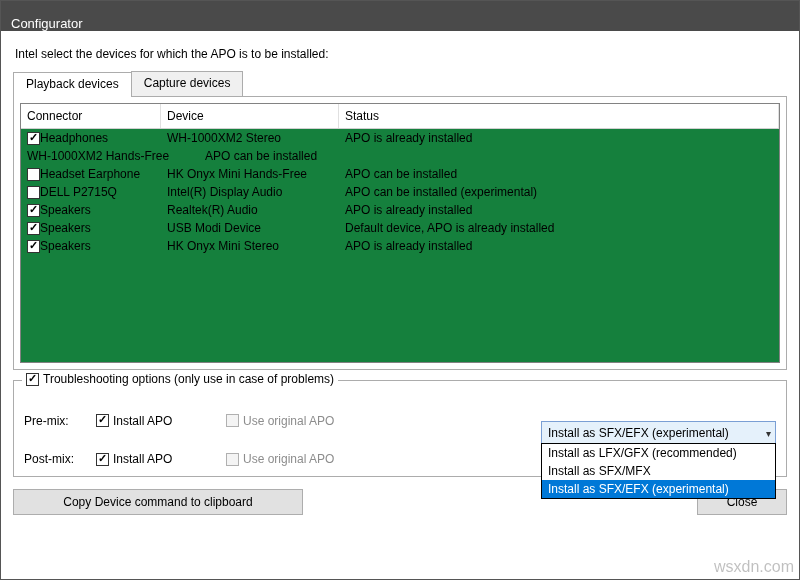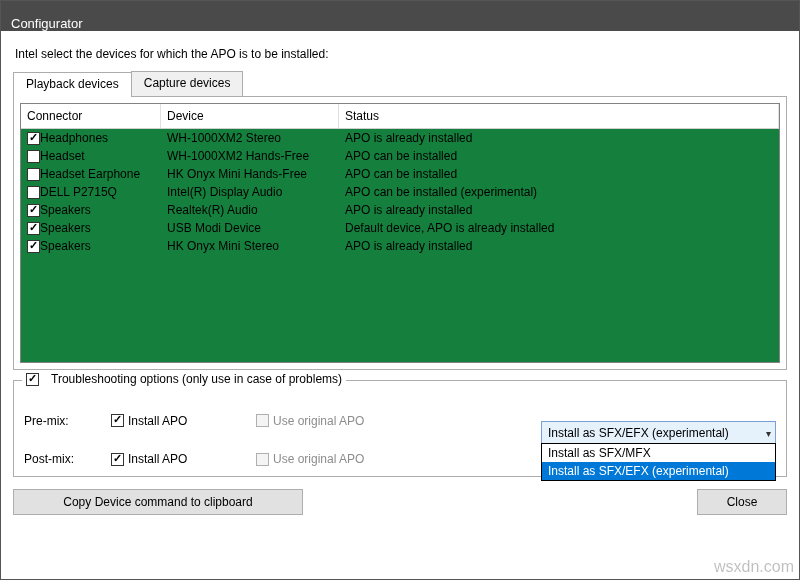--- a/index.html
+++ b/index.html
@@ -107,27 +107,27 @@
     position: relative;
   }
   .group-legend {
     position: absolute;
     top: -9px;
     left: 8px;
     background: #fff;
     padding: 0 4px;
     display: flex;
     align-items: center;
-    gap: 12px;
+    gap: 4px;
   }
   .mix-row {
     display: flex;
     align-items: center;
     margin-top: 8px;
-    gap: 15px;
+    gap: 0;
   }
   .mix-label { width: 72px; }
   .mix-opt { display: flex; align-items: center; gap: 4px; width: 130px; }
   .mix-opt.wide { width: 200px; }
   .disabled-text { color: #8d8d8d; }
   
   .combo-wrap { position: relative; margin-left: auto; width: 235px; margin-top: 24px; }
   .combo {
     border: 1px solid #7a9fd4;
     background: #e5f1fb;
@@ -210,24 +210,20 @@
         <div id="device-rows">
             <div class="dev-row">
               <div class="col-conn">
                 <span class="cb checked"></span>
                 <span>Headphones</span>
               </div>
               <div class="col-dev">WH-1000XM2 Stereo</div>
               <div class="col-stat">APO is already installed</div>
             </div>
             <div class="dev-row">
-              <div class="col-conn">
-                <span class="cb"></span>
-                <span>Headset</span>
-              </div>
               <div class="col-dev">WH-1000XM2 Hands-Free</div>
               <div class="col-stat">APO can be installed</div>
             </div>
             <div class="dev-row">
               <div class="col-conn">
                 <span class="cb"></span>
                 <span>Headset Earphone</span>
               </div>
               <div class="col-dev">HK Onyx Mini Hands-Free</div>
               <div class="col-stat">APO can be installed</div>
@@ -284,20 +280,21 @@
       <div class="mix-opt wide">
         <span class="cb disabled"></span>
         <span class="disabled-text">Use original APO</span>
       </div>
       <div class="combo-wrap">
         <div class="combo">
           <span>Install as SFX/EFX (experimental)</span>
           <span class="chev">▾</span>
         </div>
         <div class="dropdown">
+          <div class="opt"><span>Install as LFX/GFX (recommended)</span></div>
           <div class="opt"><span>Install as SFX/MFX</span></div>
           <div class="opt sel"><span>Install as SFX/EFX (experimental)</span></div>
         </div>
       </div>
     </div>
 
     <div class="mix-row">
       <div class="mix-label">Post-mix:</div>
       <div class="mix-opt">
         <span class="cb checked"></span>

